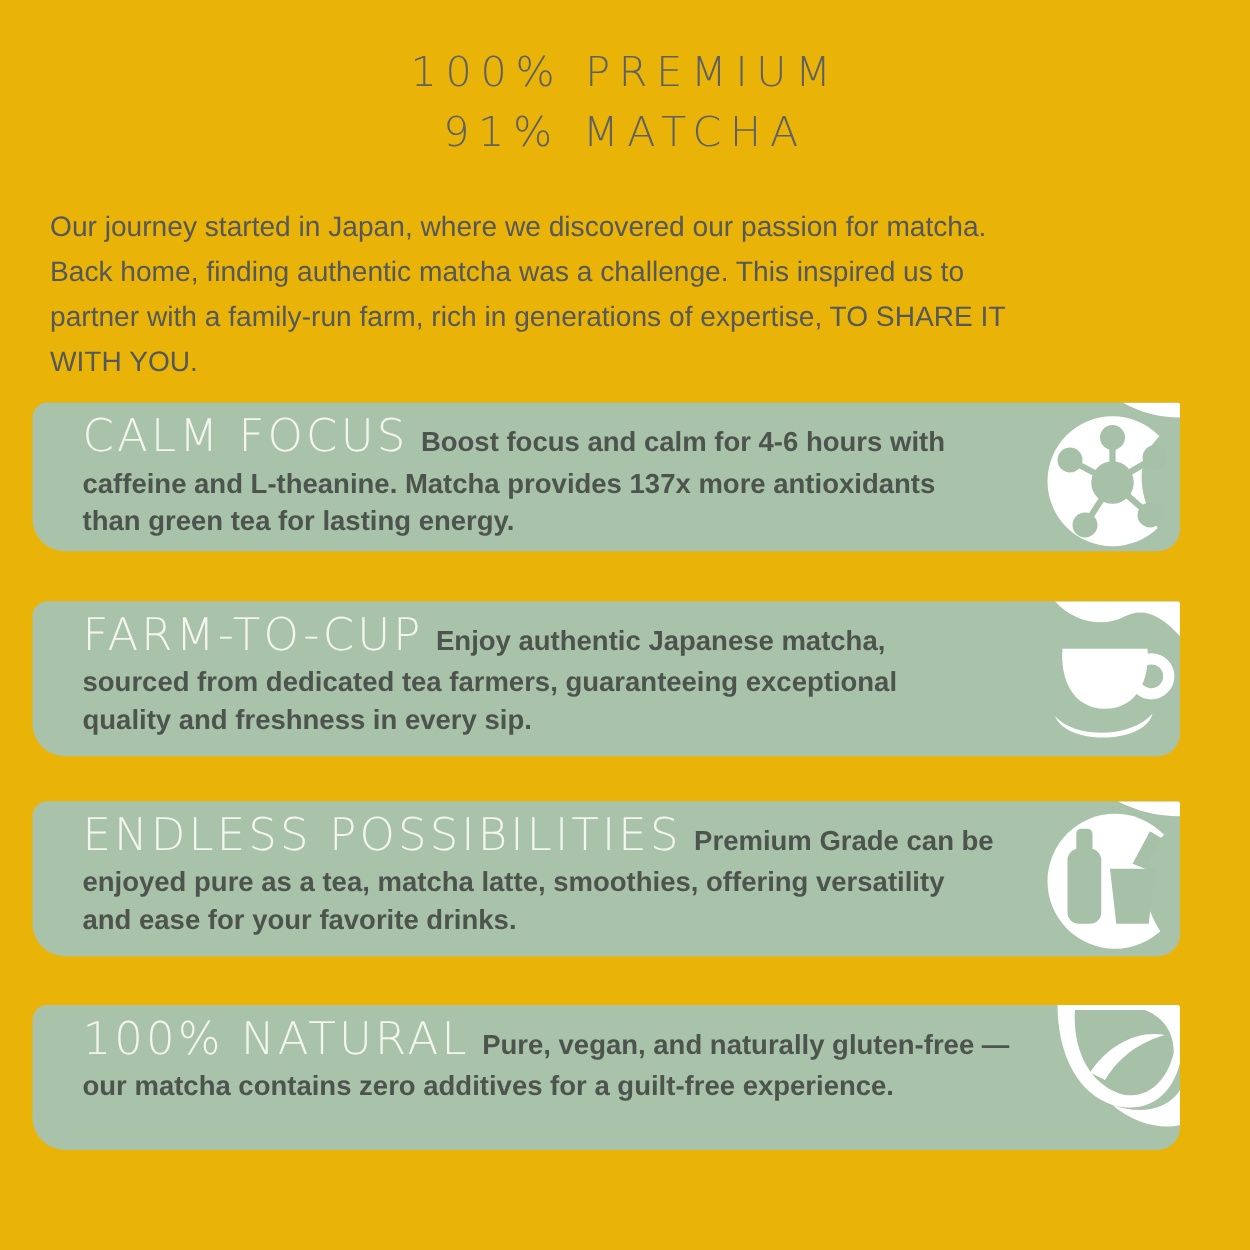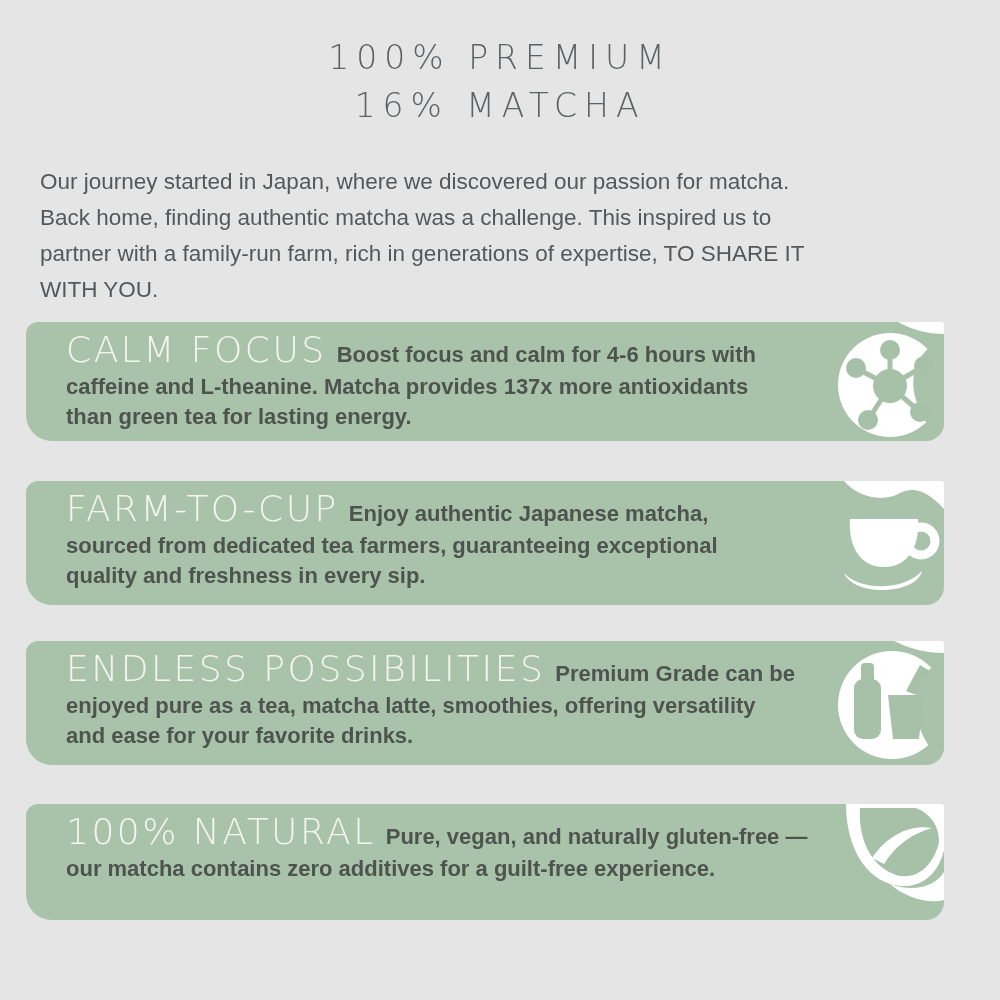--- a/index.html
+++ b/index.html
@@ -1,19 +1,19 @@
 <!DOCTYPE html>
 <html><head>
 <meta charset="utf-8">
 <style>
   html,body{margin:0;padding:0;background:#ffffff;}
   .canvas{
     position:relative;
     width:1000px;height:1000px;
-    background:#e5e5e5;
+    background:#eab308;
     overflow:hidden;
     font-family:"Liberation Sans", sans-serif;
   }
   
   .title{
     position:absolute;top:34px;left:0;width:1000px;
     text-align:center;
     color:#5d6163;
     font-family:"DejaVu Sans","Liberation Sans",sans-serif;
     font-weight:200;
@@ -65,21 +65,21 @@
     pointer-events:none;
   }
 </style>
 </head>
 <body>
 
 <div class="canvas">
 
   <div class="title">
     <div>100% PREMIUM</div>
-    <div>16% MATCHA</div>
+    <div>91% MATCHA</div>
   </div>
 
   <p class="intro">Our journey started in Japan, where we discovered our passion for matcha.
 Back home, finding authentic matcha was a challenge. This inspired us to
 partner with a family-run farm, rich in generations of expertise, TO SHARE IT
 WITH YOU.</p>
 
   <div class="banner banner-1">
     <p class="banner-text"><span class="banner-heading">CALM FOCUS</span><span class="banner-body">Boost focus and calm for 4-6 hours with
 caffeine and L-theanine. Matcha provides 137x more antioxidants

